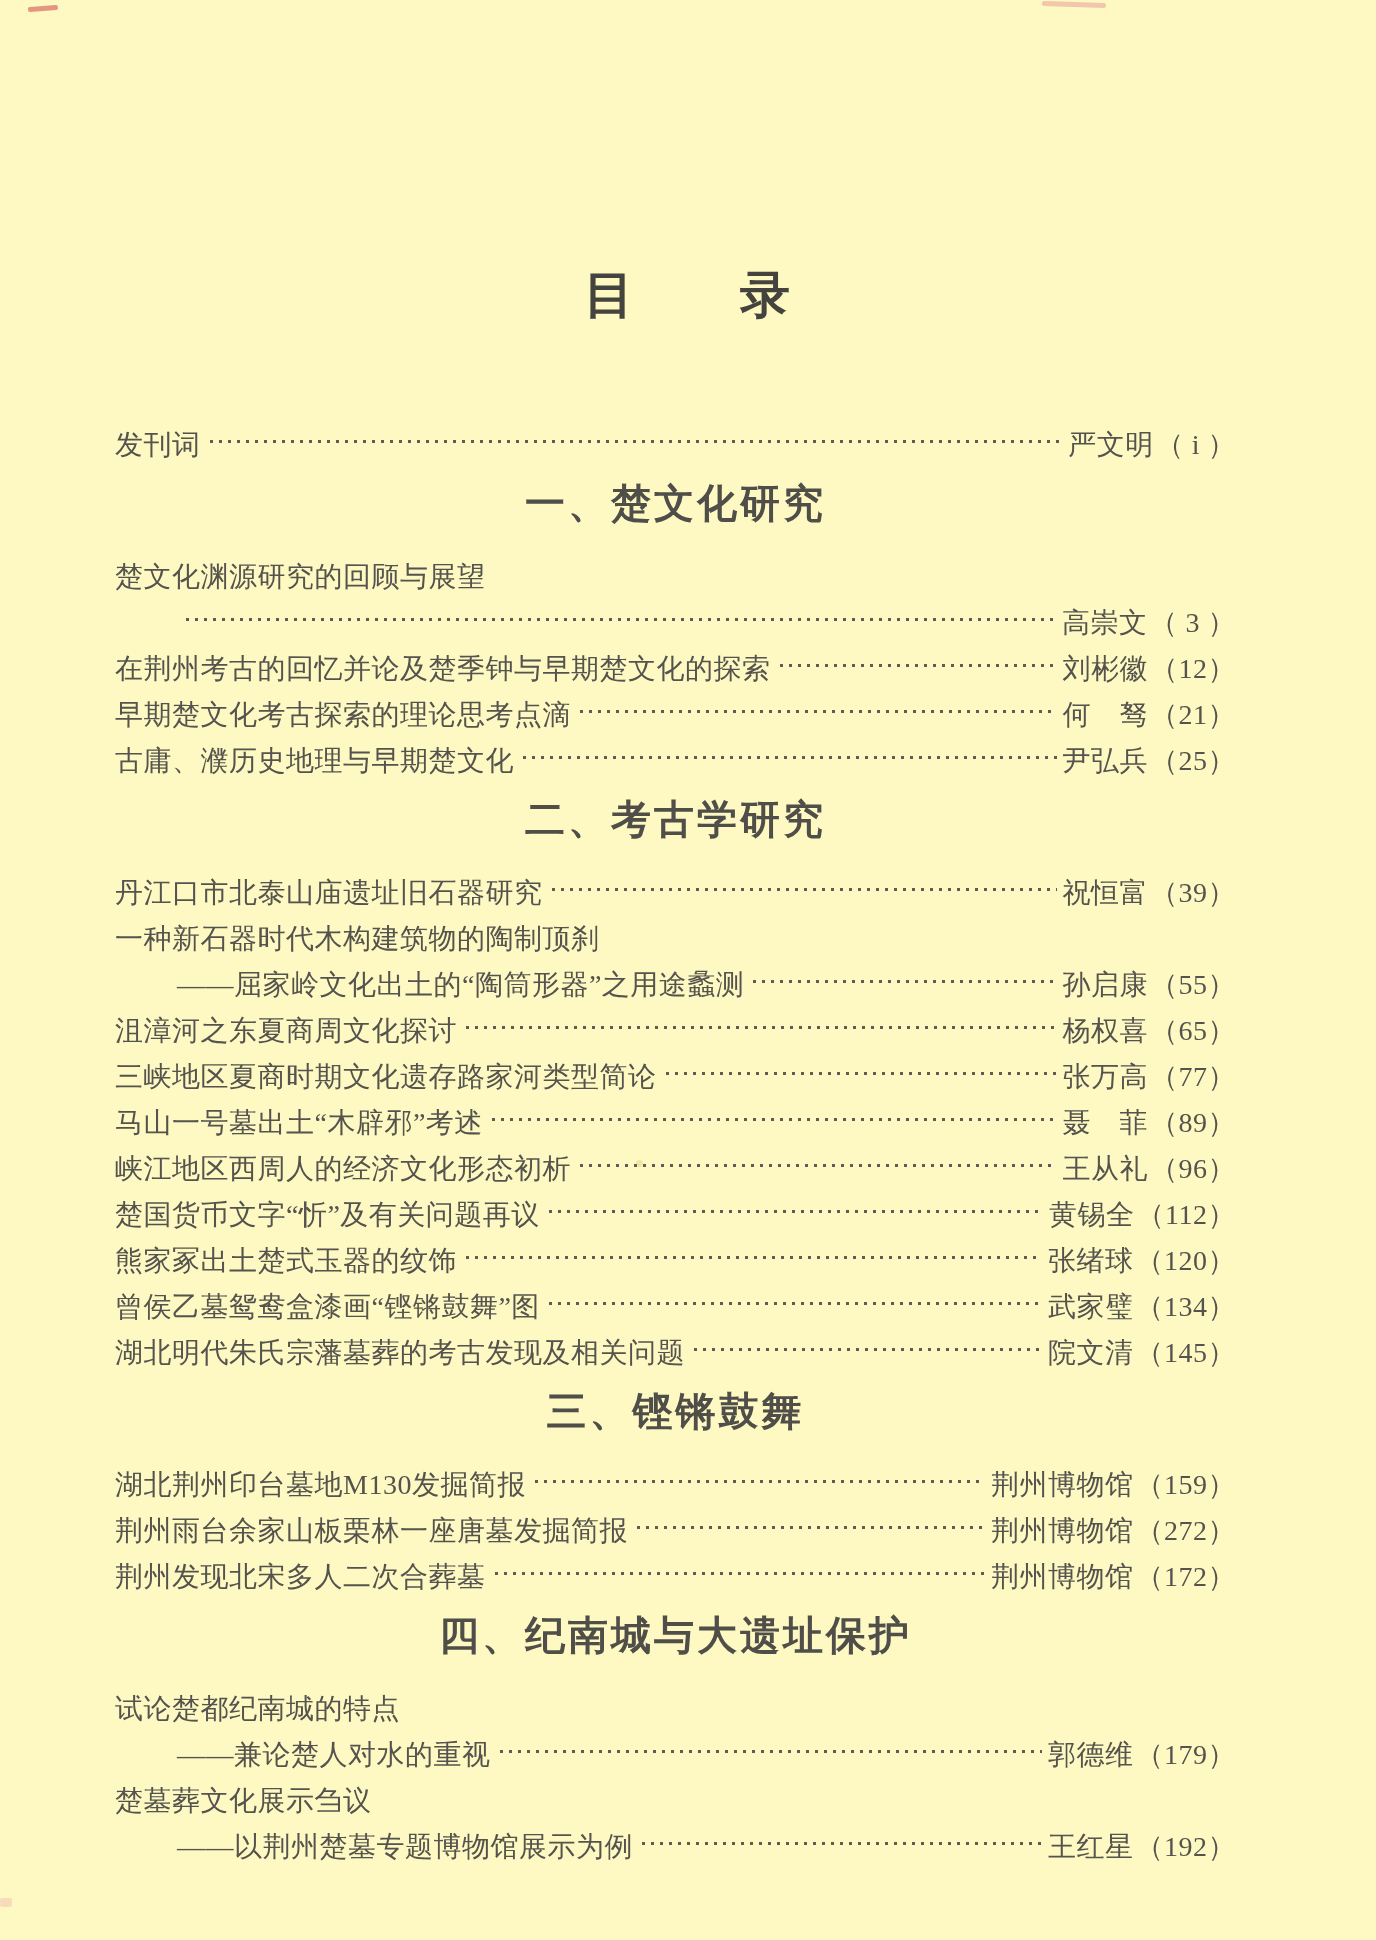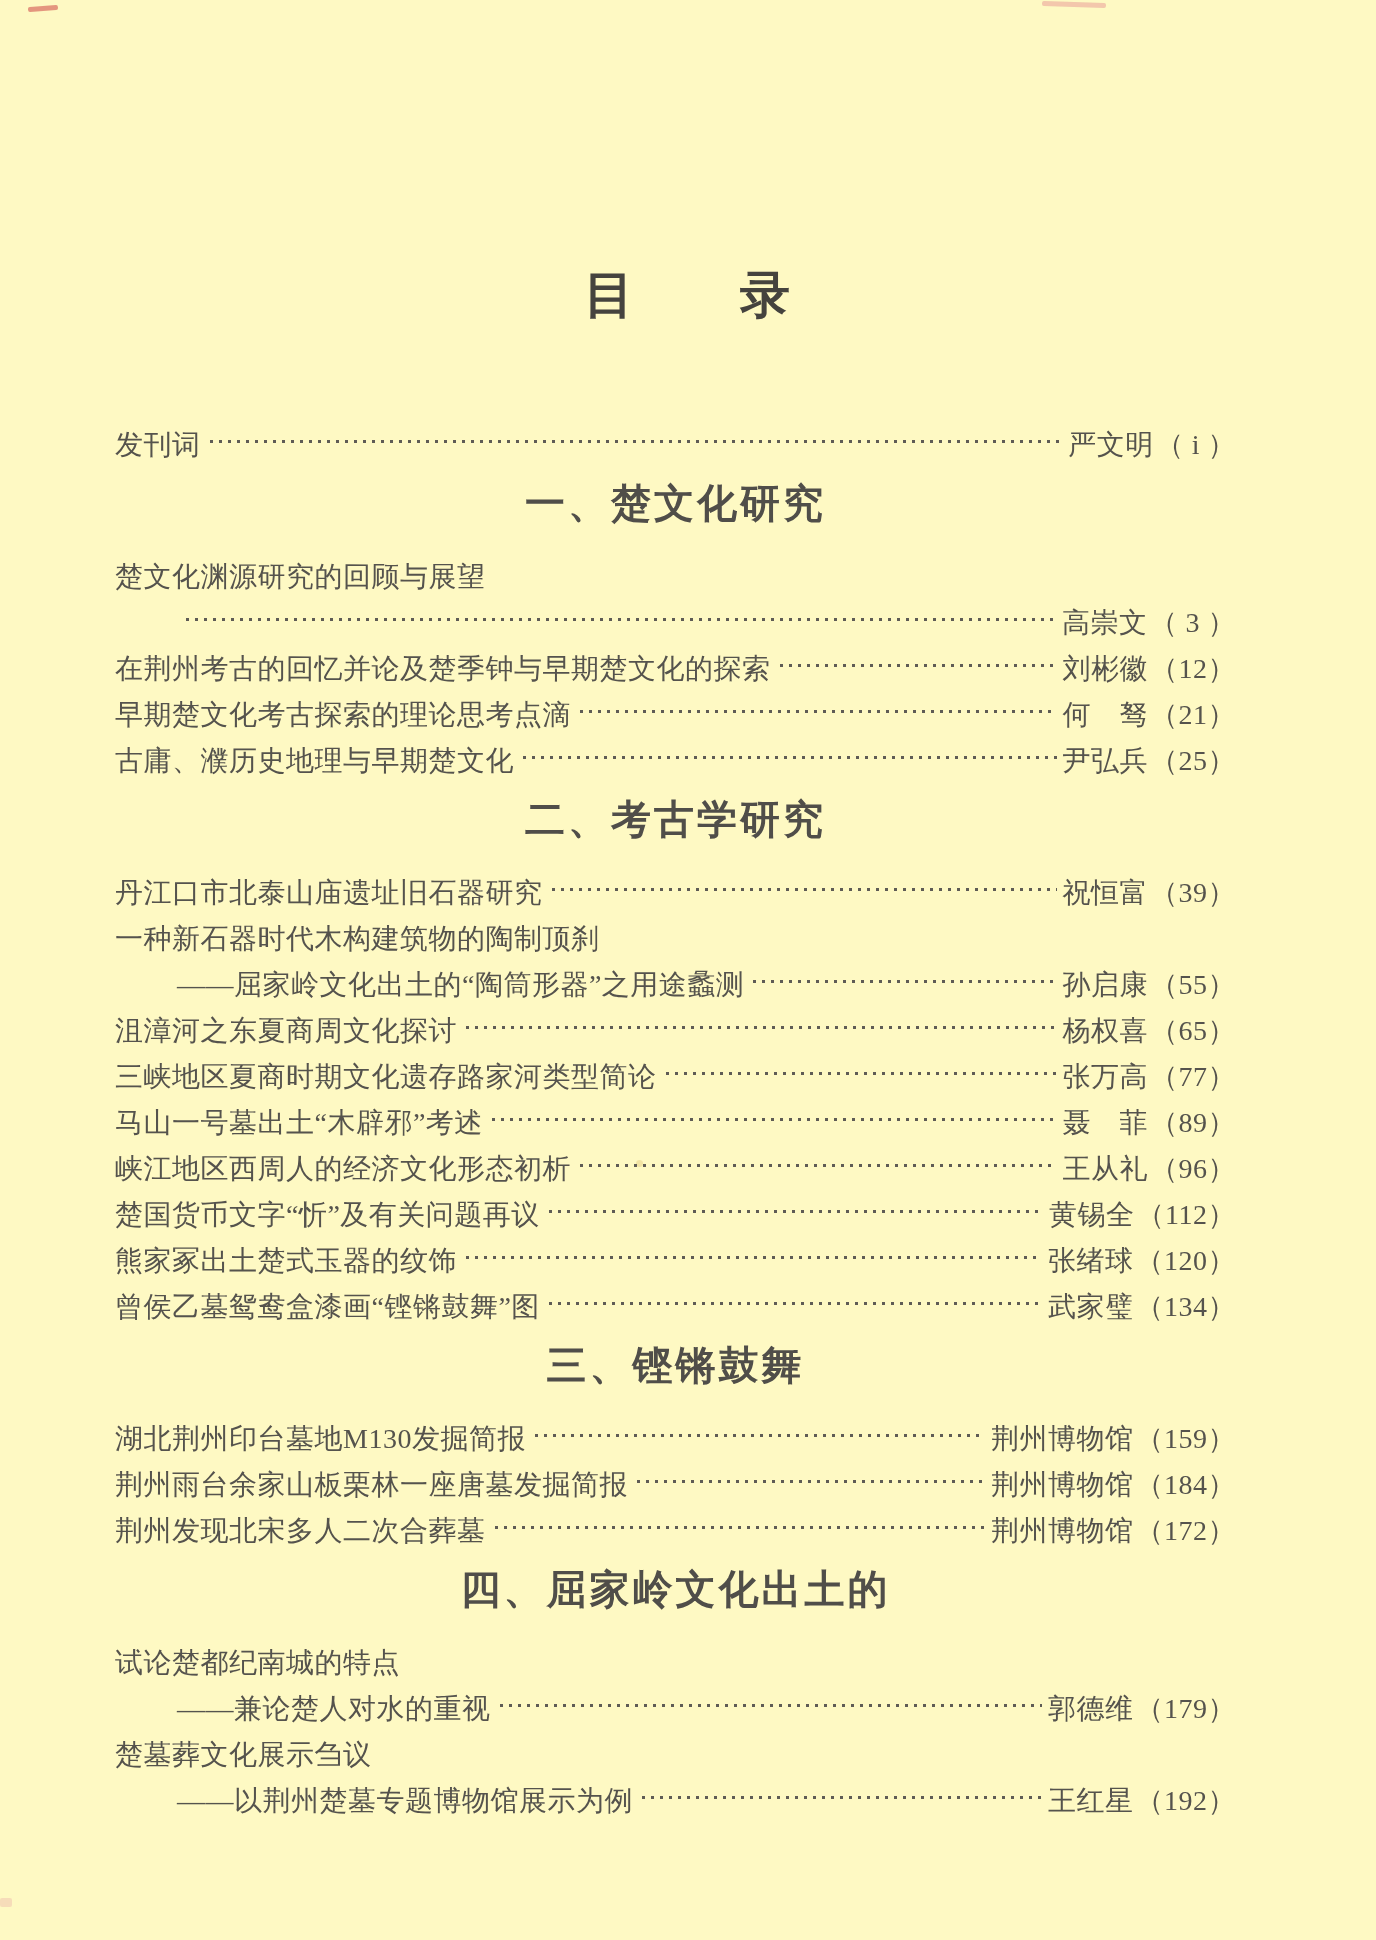--- a/index.html
+++ b/index.html
@@ -140,37 +140,42 @@
       <div class="toc-line">
         <span class="line-text">熊家冢出土楚式玉器的纹饰</span>
         <span class="leader"></span>
         <span class="author-group"><span class="author">张绪球</span><span class="page-no">（120）</span></span>
       </div>
       <div class="toc-line">
         <span class="line-text">曾侯乙墓鸳鸯盒漆画“铿锵鼓舞”图</span>
         <span class="leader"></span>
         <span class="author-group"><span class="author">武家璧</span><span class="page-no">（134）</span></span>
       </div>
+      <div class="toc-line">
+        <span class="line-text">湖北明代朱氏宗藩墓葬的考古发现及相关问题</span>
+        <span class="leader"></span>
+        <span class="author-group"><span class="author">院文清</span><span class="page-no">（145）</span></span>
+      </div>
       <div class="section-heading">三、铿锵鼓舞</div>
       <div class="toc-line">
         <span class="line-text">湖北荆州印台墓地M130发掘简报</span>
         <span class="leader"></span>
         <span class="author-group"><span class="author">荆州博物馆</span><span class="page-no">（159）</span></span>
       </div>
       <div class="toc-line">
         <span class="line-text">荆州雨台余家山板栗林一座唐墓发掘简报</span>
         <span class="leader"></span>
-        <span class="author-group"><span class="author">荆州博物馆</span><span class="page-no">（184）</span></span>
+        <span class="author-group"><span class="author">荆州博物馆</span><span class="page-no">（272）</span></span>
       </div>
       <div class="toc-line">
         <span class="line-text">荆州发现北宋多人二次合葬墓</span>
         <span class="leader"></span>
         <span class="author-group"><span class="author">荆州博物馆</span><span class="page-no">（172）</span></span>
       </div>
-      <div class="section-heading">四、屈家岭文化出土的</div>
+      <div class="section-heading">四、纪南城与大遗址保护</div>
       <div class="toc-line">
         <span class="line-text">试论楚都纪南城的特点</span>
       </div>
       <div class="toc-line indent">
         <span class="line-text">——兼论楚人对水的重视</span>
         <span class="leader"></span>
         <span class="author-group"><span class="author">郭德维</span><span class="page-no">（179）</span></span>
       </div>
       <div class="toc-line">
         <span class="line-text">楚墓葬文化展示刍议</span>

